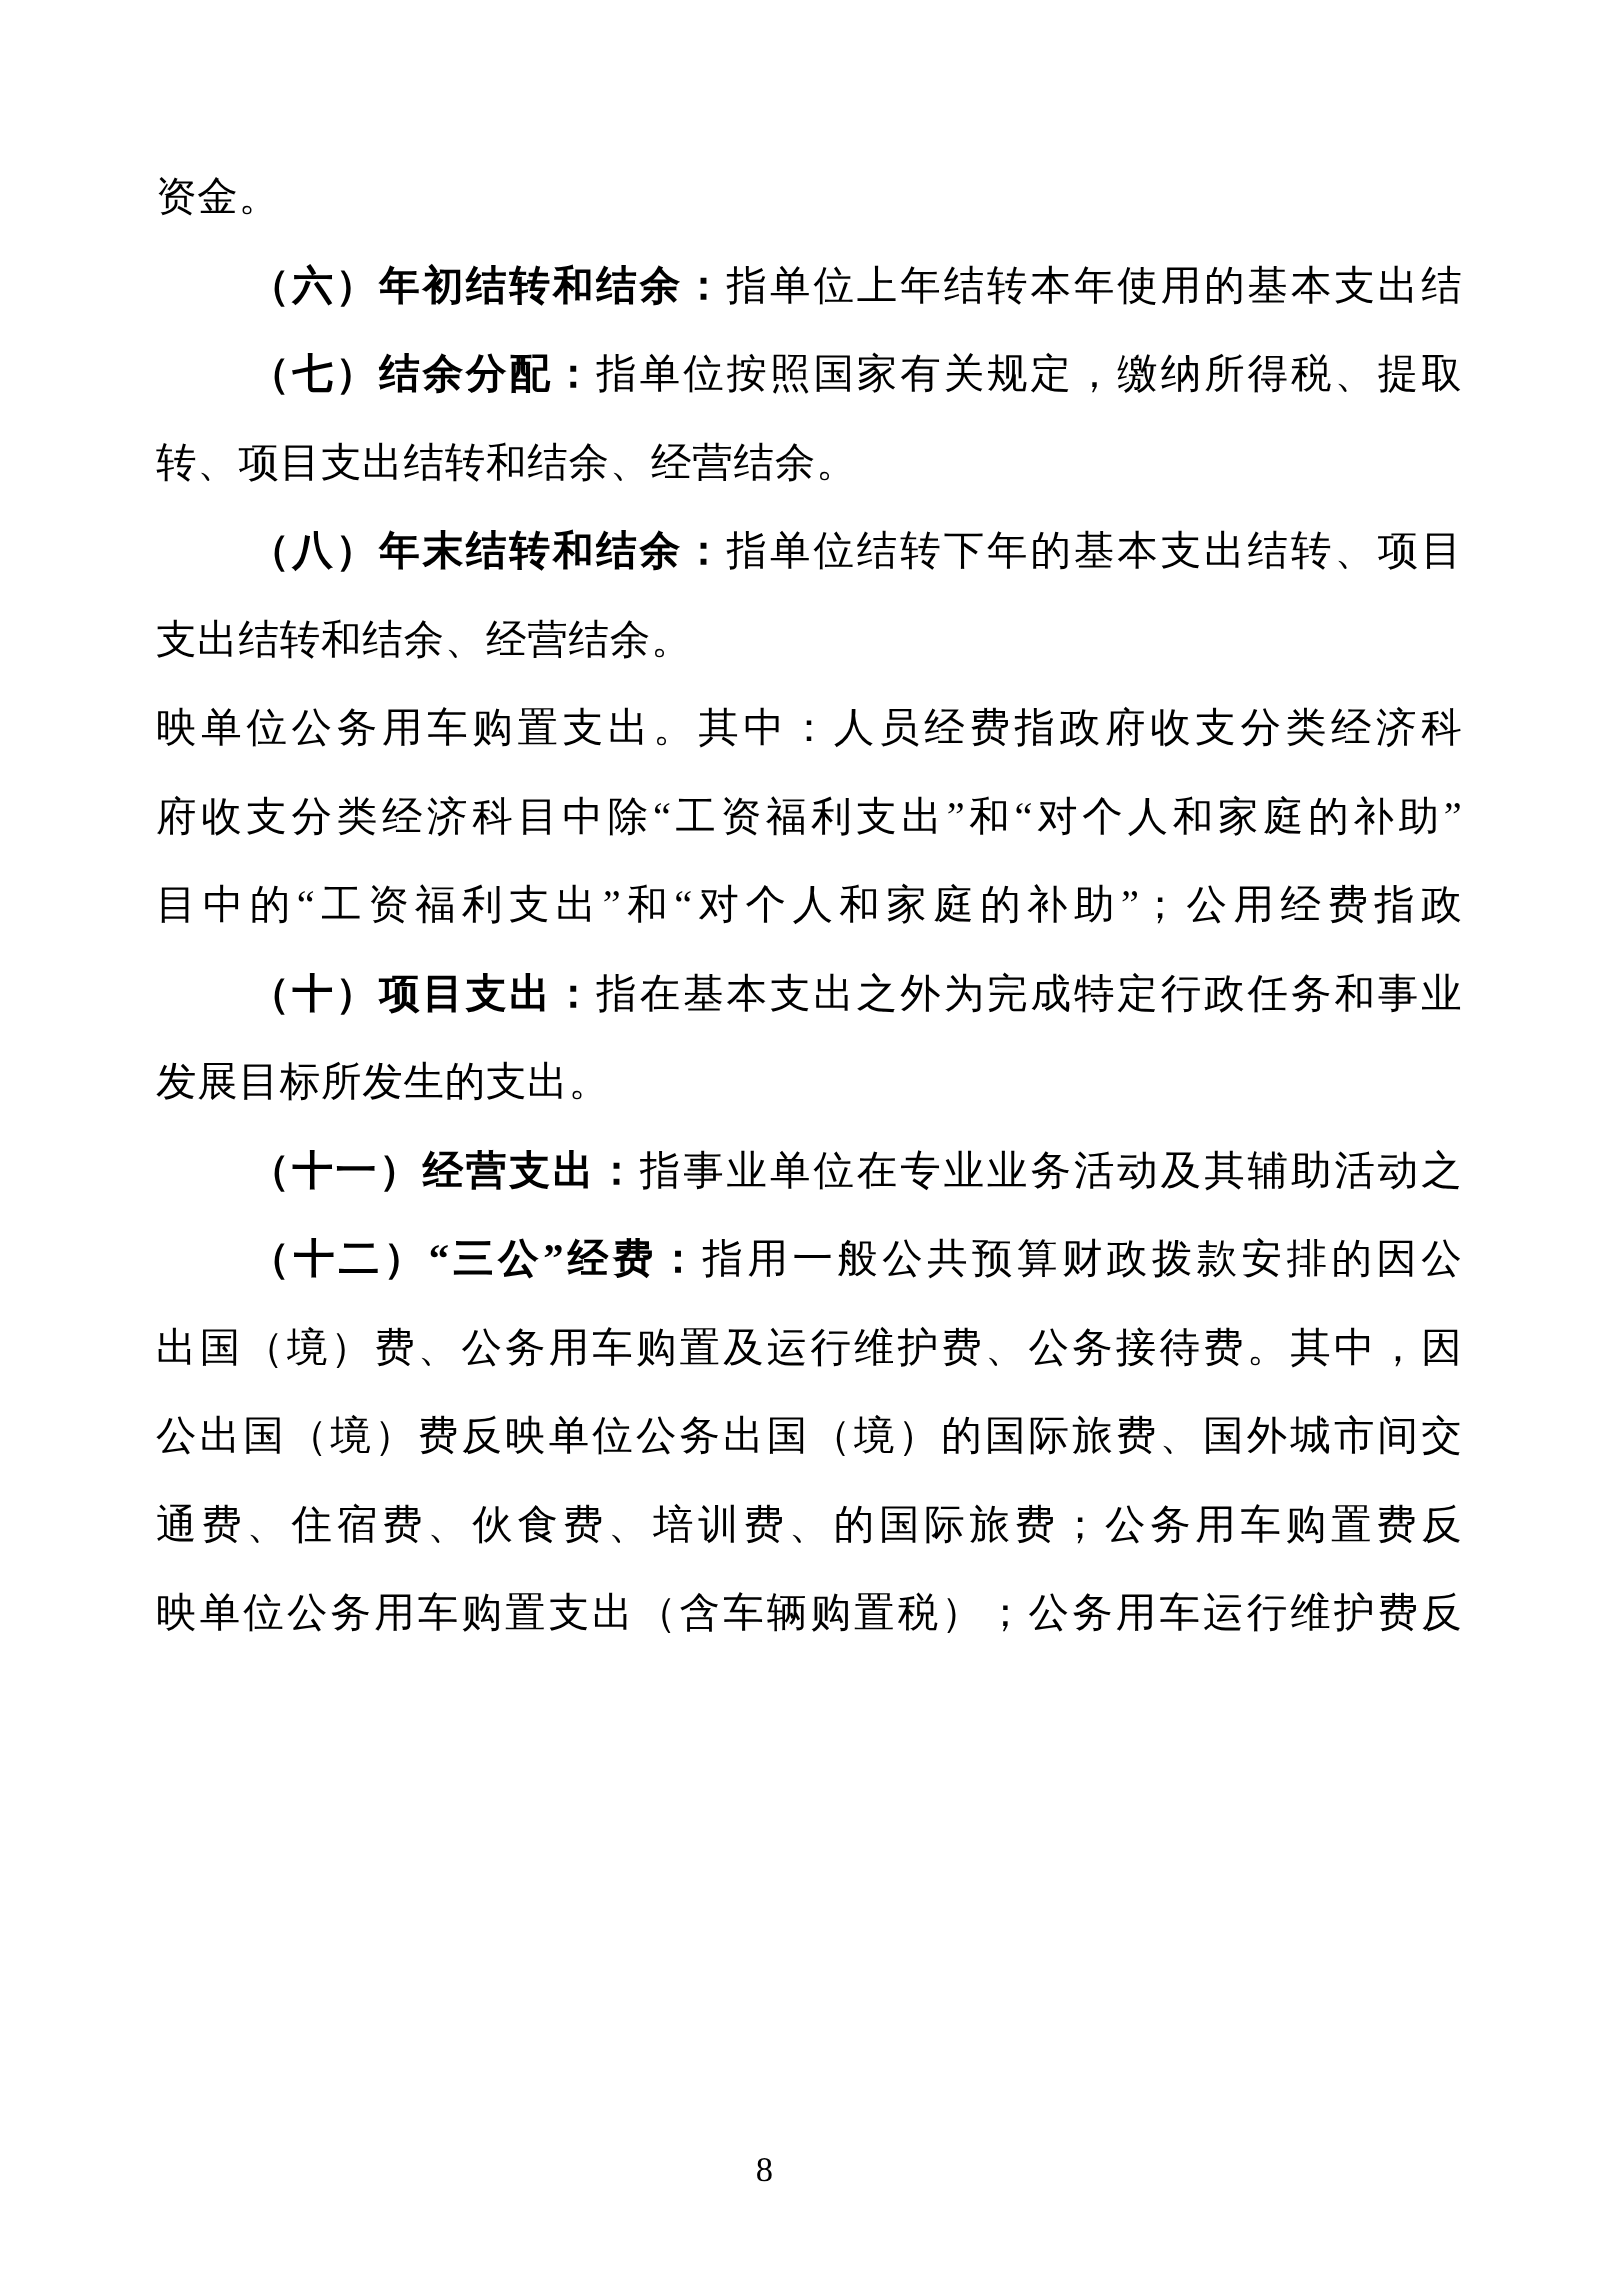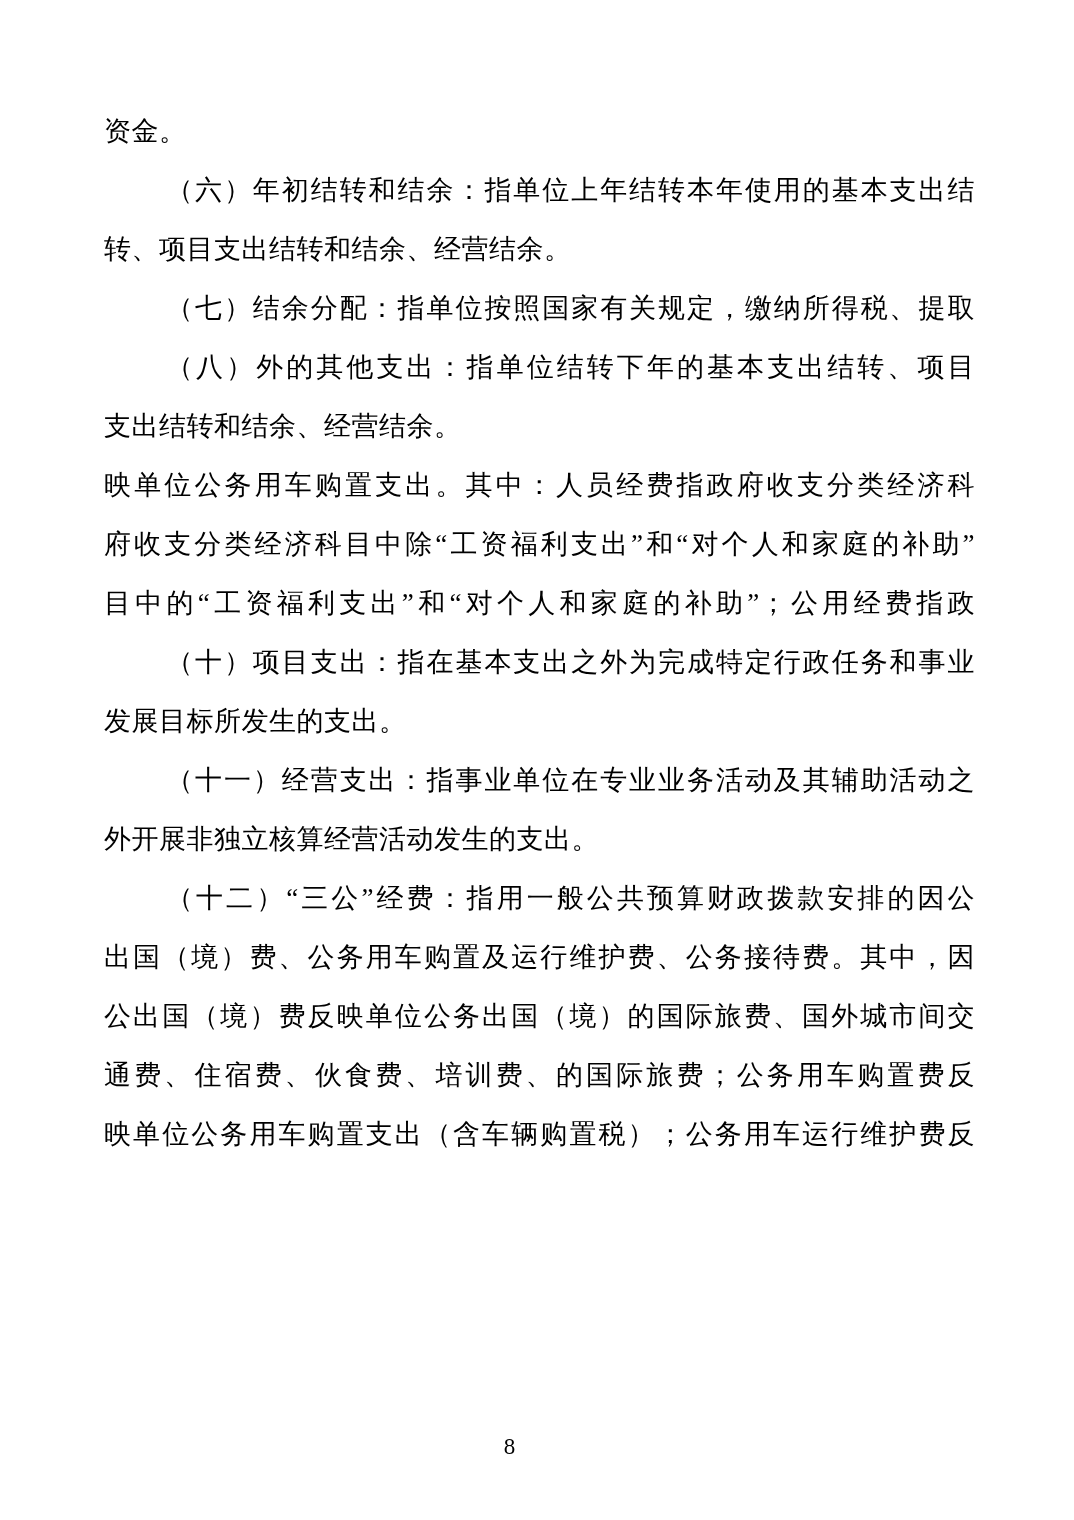--- a/index.html
+++ b/index.html
@@ -32,52 +32,51 @@
     letter-spacing: 0.5px;
   }
   .line.justify {
     text-align: justify;
     text-align-last: justify;
   }
   .line.indent {
     padding-left: 62px;
   }
   .line b {
-    font-weight: 400;
+    font-weight: 700;
     margin-top: 16px;
   }
   .page-number {
     position: absolute;
     left: 0;
     top: 1432px;
     width: 100%;
     text-align: center;
     font-size: 23px;
     line-height: 30px;
     color: #000000;
   }
 </style>
 </head>
 <body>
 
 <div class="page">
   <div class="text-block">
       <div class="line"><span>资金。</span></div>
       <div class="line justify indent"><b>（六）年初结转和结余：</b><span>指单位上年结转本年使用的基本支出结</span></div>
+      <div class="line justify indent"><b>（七）结余分配：</b><span>指单位按照国家有关规定，缴纳所得税、提取</span></div>
       <div class="line"><span>转、项目支出结转和结余、经营结余。</span></div>
-      <div class="line justify indent"><b>（七）结余分配：</b><span>指单位按照国家有关规定，缴纳所得税、提取</span></div>
-      <div class="line justify indent"><b>（八）外的其他支出：</b><span>指单位结转下年的基本支出结转、项目</span></div>
+      <div class="line justify indent"><b>（八）年末结转和结余：</b><span>指单位结转下年的基本支出结转、项目</span></div>
       <div class="line"><span>支出结转和结余、经营结余。</span></div>
       <div class="line justify"><span>映单位公务用车购置支出。其中：人员经费指政府收支分类经济科</span></div>
       <div class="line justify"><span>府收支分类经济科目中除“工资福利支出”和“对个人和家庭的补助”</span></div>
       <div class="line justify"><span>目中的“工资福利支出”和“对个人和家庭的补助”；公用经费指政</span></div>
       <div class="line justify indent"><b>（十）项目支出：</b><span>指在基本支出之外为完成特定行政任务和事业</span></div>
       <div class="line"><span>发展目标所发生的支出。</span></div>
       <div class="line justify indent"><b>（十一）经营支出：</b><span>指事业单位在专业业务活动及其辅助活动之</span></div>
-      <div class="line"><span>外开展非独立核算经营活动发生的支出。</span></div>
       <div class="line justify indent"><b>（十二）“三公”经费：</b><span>指用一般公共预算财政拨款安排的因公</span></div>
       <div class="line justify"><span>出国（境）费、公务用车购置及运行维护费、公务接待费。其中，因</span></div>
       <div class="line justify"><span>公出国（境）费反映单位公务出国（境）的国际旅费、国外城市间交</span></div>
       <div class="line justify"><span>通费、住宿费、伙食费、培训费、的国际旅费；公务用车购置费反</span></div>
       <div class="line justify"><span>映单位公务用车购置支出（含车辆购置税）；公务用车运行维护费反</span></div>
     </div>
   <div class="page-number">8</div>
 </div>
 
 </body></html>

